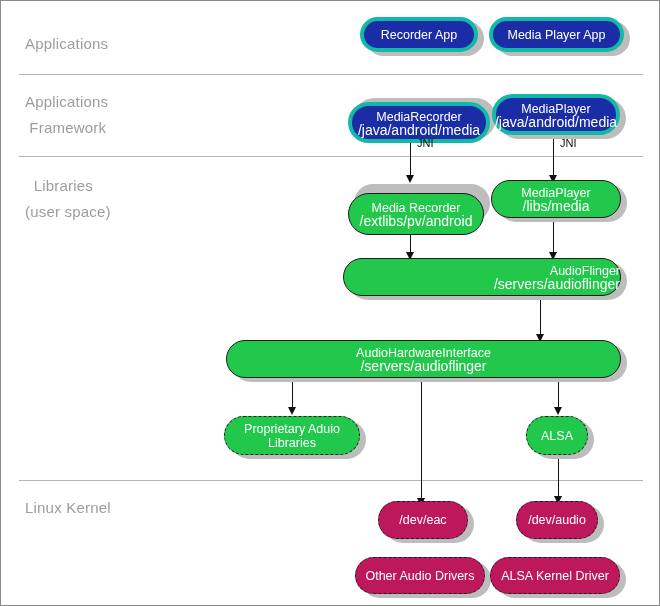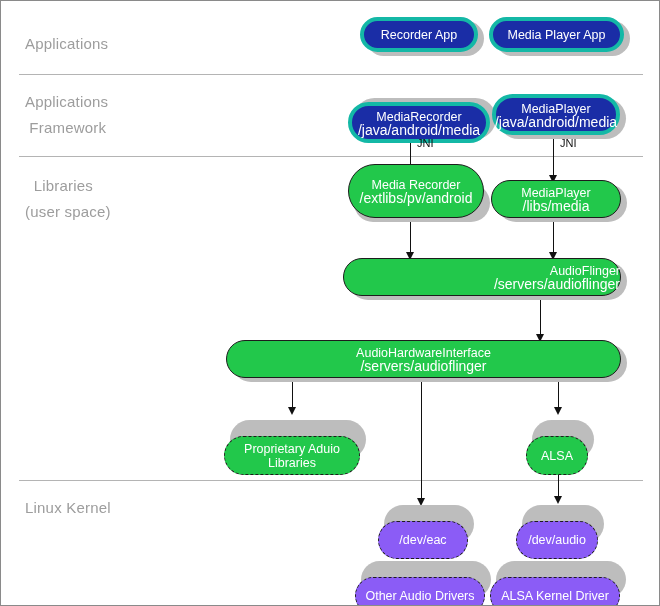--- a/index.html
+++ b/index.html
@@ -54,22 +54,22 @@
     white-space: nowrap;
   }
   .node .sub {
     font-size: 14px;
     line-height: 12px;
     white-space: nowrap;
   }
   .node.one-line .title { font-size: 12.5px; }
   .node.blue  { background: #1A2DA6; border: 4px solid #14b8a6; }
   .node.green { background: #22C84B; border: 1.5px solid #1d1d1d; }
-  .node.red   { background: #8b5cf6; border: 1.5px solid #1d1d1d; }
-  .node.dashed { border-style: dashed; margin-top: 20px; }
+  .node.red   { background: #be185d; border: 1.5px solid #1d1d1d; }
+  .node.dashed { border-style: dashed; }
   .shadow {
     position: absolute;
     border-radius: 999px;
     background: #bdbdbd;
     z-index: 2;
   }
   
   .vline {
     position: absolute;
     width: 1.4px;
@@ -155,21 +155,21 @@
     <span class="sub">/java/android/media</span>
   </div>
 
   <div class="shadow" style="left:497px; top:97px; width:128px; height:41px;"></div>
   <div class="node blue" style="left:491px; top:93px; width:128px; height:41px;">
     <span class="title">MediaPlayer</span>
     <span class="sub">/java/android/media</span>
   </div>
 
   <div class="shadow" style="left:353px; top:183px; width:136px; height:38px;"></div>
-  <div class="node green" style="left:347px; top:163px; width:136px; height:54px;">
+  <div class="node green" style="left:347px; top:192px; width:136px; height:42px;">
     <span class="title">Media Recorder</span>
     <span class="sub">/extlibs/pv/android</span>
   </div>
 
   <div class="shadow" style="left:496px; top:183px; width:130px; height:38px;"></div>
   <div class="node green" style="left:490px; top:179px; width:130px; height:38px;">
     <span class="title">MediaPlayer</span>
     <span class="sub">/libs/media</span>
   </div>
 

